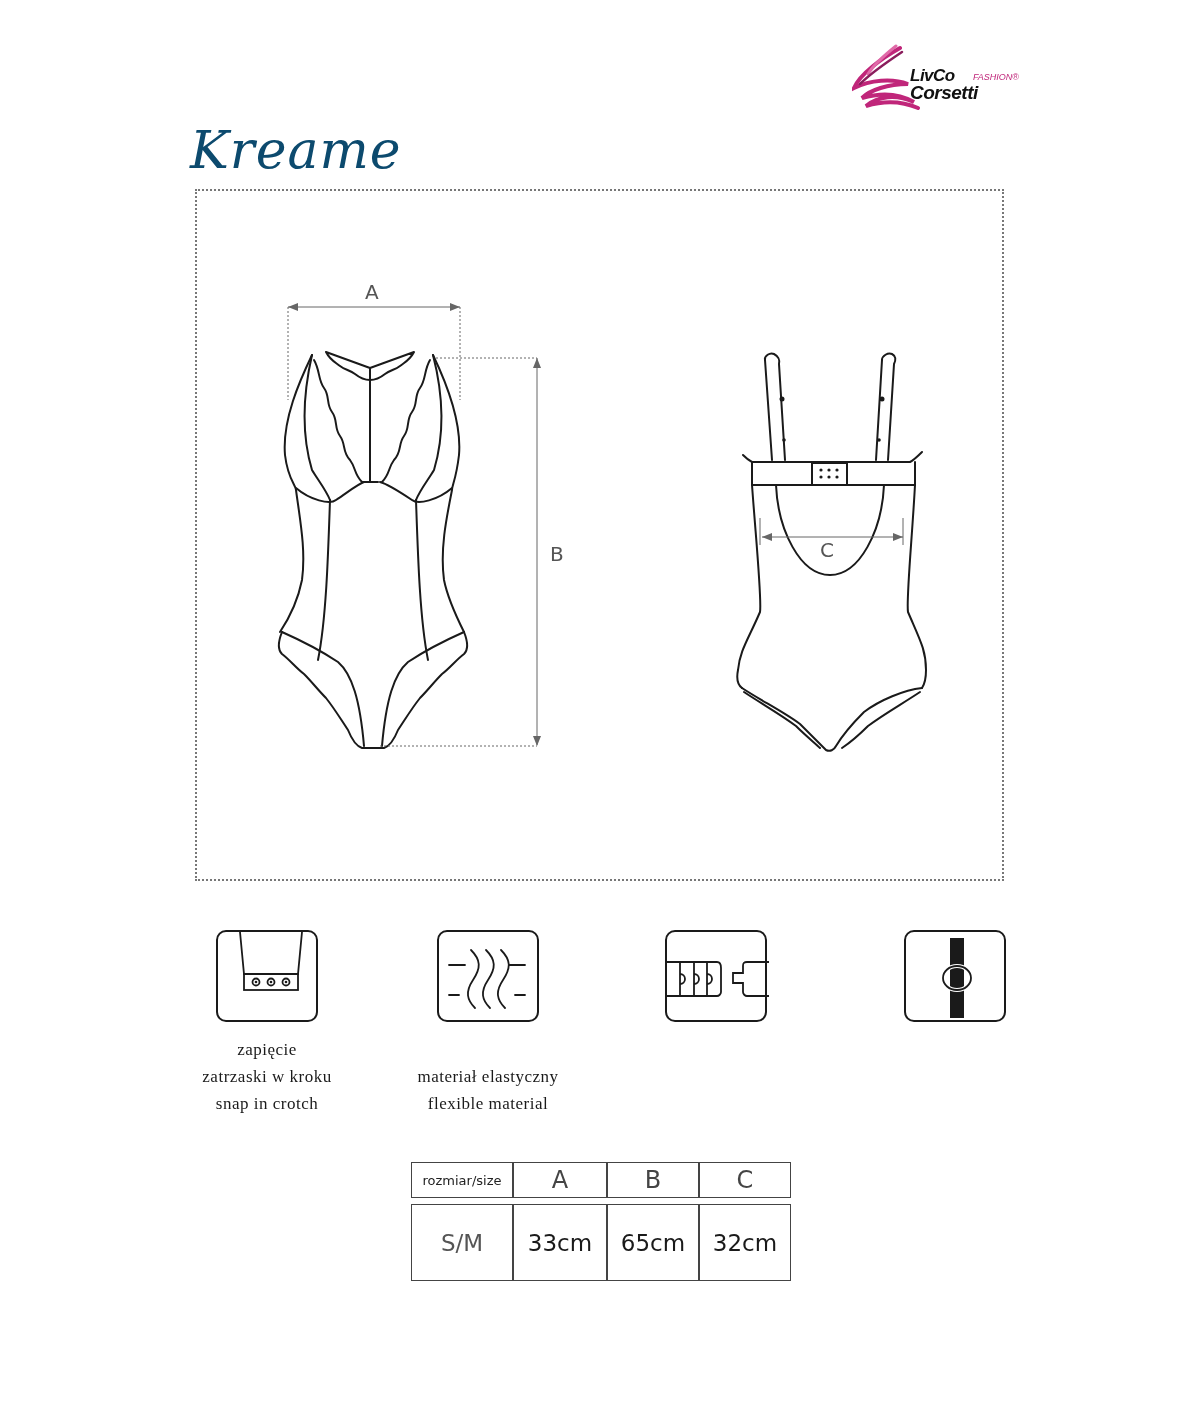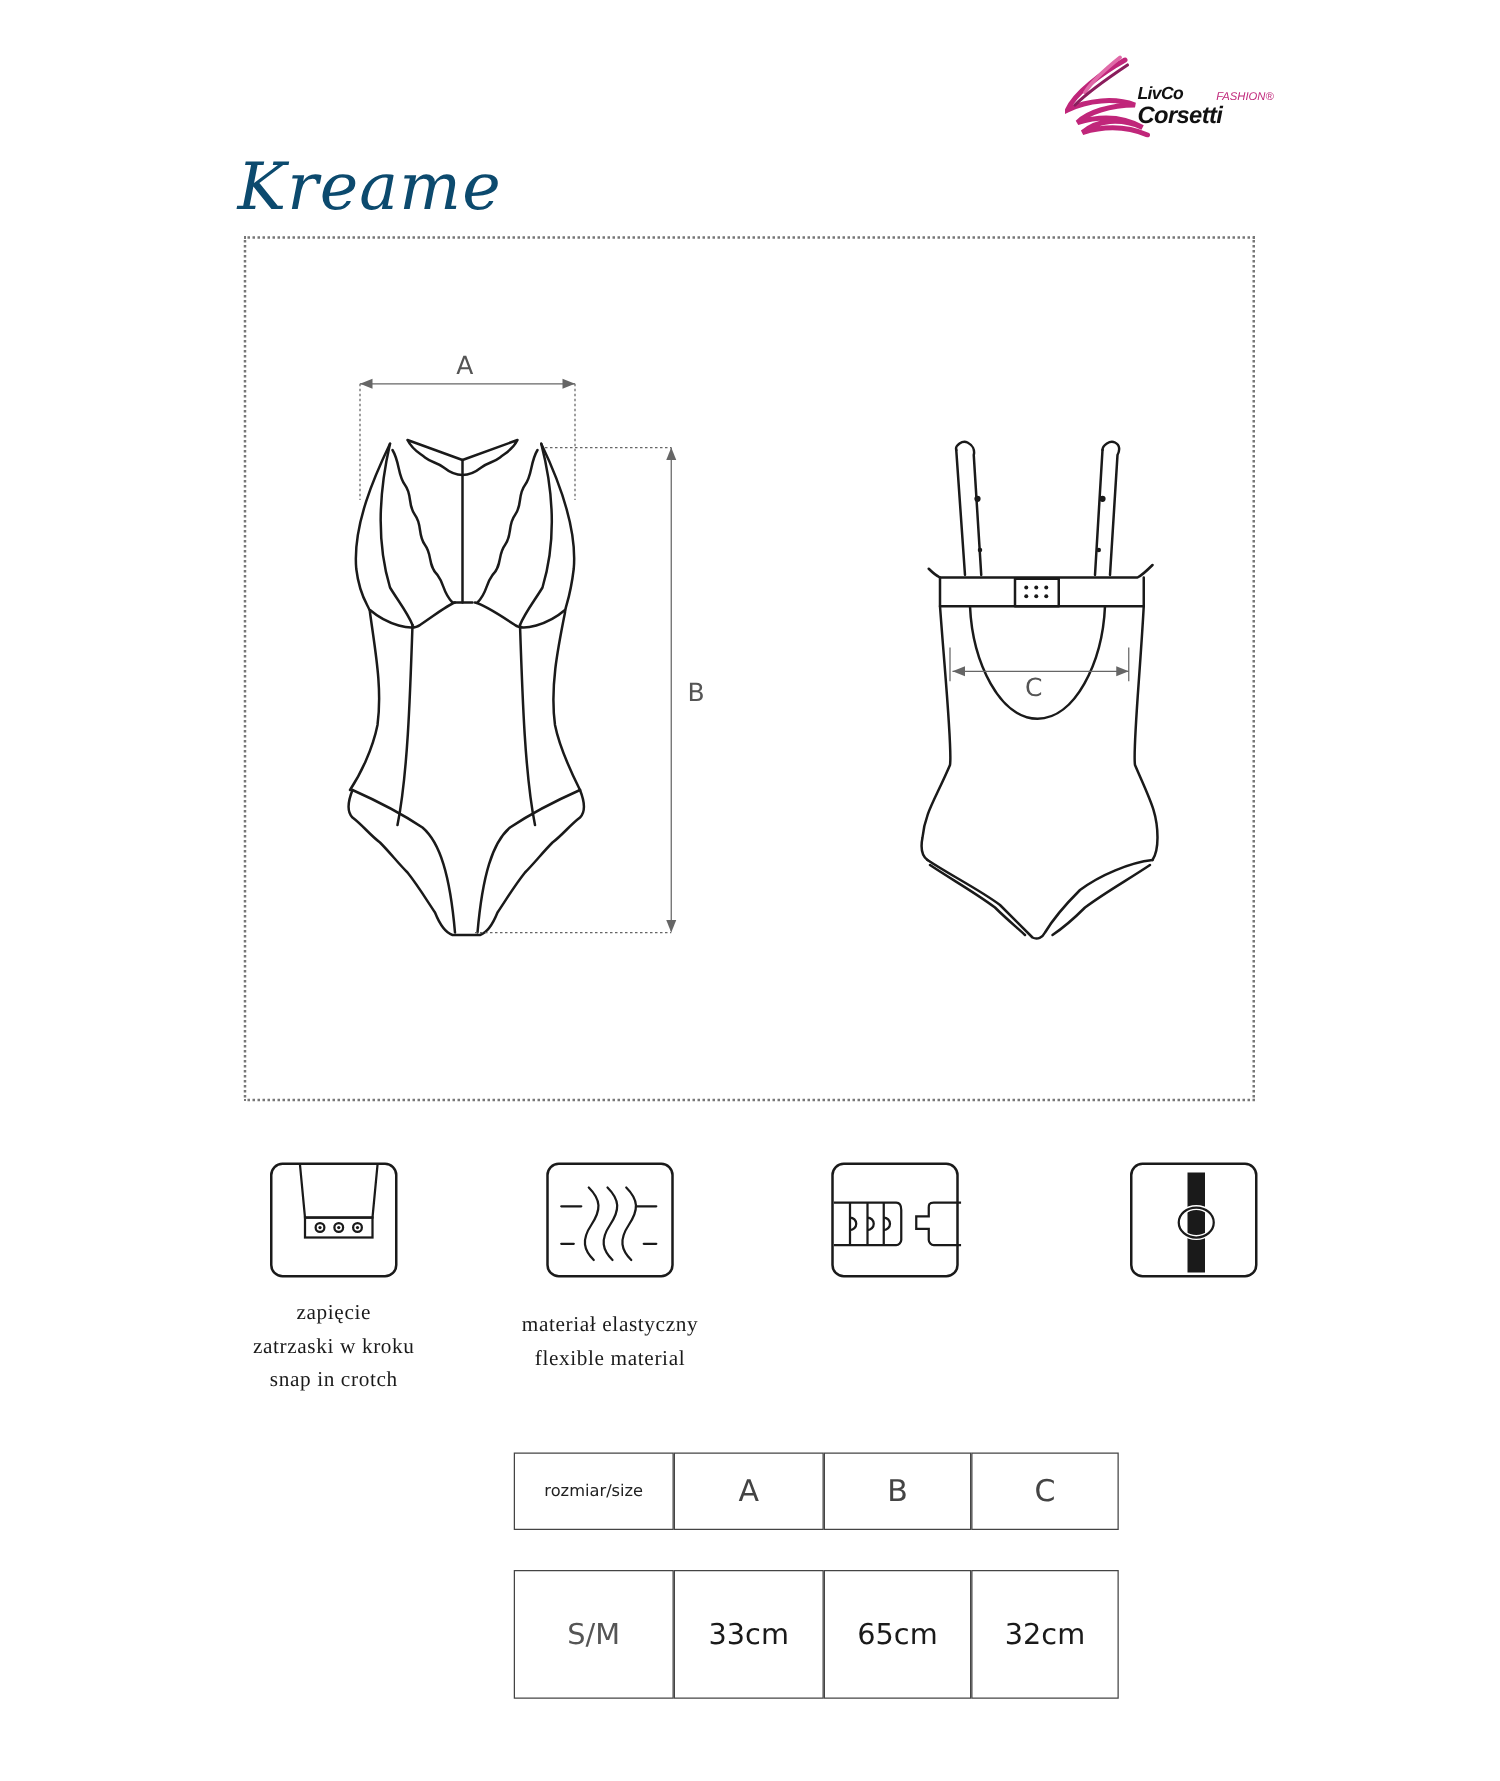--- a/index.html
+++ b/index.html
@@ -2,21 +2,21 @@
 <html><head>
 <meta charset="utf-8">
 <style>
   html, body { margin: 0; padding: 0; background: #ffffff; }
   body { width: 1200px; height: 1425px; position: relative; overflow: hidden;
          font-family: "DejaVu Sans", sans-serif; color: #1a1a1a; }
 
   .logo { position: absolute; left: 852px; top: 44px; width: 160px; height: 66px; }
   .logo svg { position: absolute; left: 0; top: 0; }
   .logo .livco { position: absolute; left: 58px; top: 22px; font-family: "Liberation Sans", sans-serif;
-                 font-weight: bold; font-style: italic; font-size: 14px; color: #111; letter-spacing: -0.5px; }
+                 font-weight: bold; font-style: italic; font-size: 17px; color: #111; letter-spacing: -0.5px; }
   .logo .fashion { position: absolute; left: 101px; top: 28px; font-family: "Liberation Sans", sans-serif;
                    font-style: italic; font-size: 9px; color: #c0267a; margin-left: 20px; }
   .logo .corsetti { position: absolute; left: 58px; top: 38px; font-family: "Liberation Sans", sans-serif;
                     font-weight: bold; font-style: italic; font-size: 19px; color: #111; letter-spacing: -0.5px; }
 
   .title { position: absolute; left: 190px; top: 120px; font-family: "DejaVu Serif", serif;
            font-style: italic; font-size: 52px; color: #0c4a6e; letter-spacing: 1px; }
 
   .drawing-frame { position: absolute; left: 195px; top: 189px; width: 809px; height: 692px;
                    border: 2px dotted #777; box-sizing: border-box; }
@@ -27,21 +27,21 @@
 
   .feature { position: absolute; top: 930px; width: 240px; text-align: center; }
   .feature .icon-box { width: 102px; height: 92px; border: 2px solid #1a1a1a; border-radius: 10px;
                        margin: 0 auto; position: relative; box-sizing: border-box; background: #fff; }
   .feature .icon-box svg { position: absolute; left: 0; top: 0; }
   .feature .caption { margin-top: 0; font-family: Liberation Serif, serif; font-size: 17px;
                       color: #1a1a1a; line-height: 27px; letter-spacing: 0.5px; }
 
   .size-table { position: absolute; left: 411px; top: 1162px; border-collapse: separate; border-spacing: 0; }
   .size-table td, .size-table th { border: 1.5px solid #444; text-align: center; font-weight: normal;
-                                   font-family: "DejaVu Sans", sans-serif; padding: 13px; }
+                                   font-family: "DejaVu Sans", sans-serif; padding: 0; }
   .size-table .hdr th { height: 34px; font-size: 24px; color: #444; }
   .size-table .hdr th.first { font-size: 13px; color: #222; width: 100px; }
   .size-table .gap td { border: none; height: 6px; }
   .size-table .row td { height: 75px; font-size: 23px; color: #1a1a1a; }
   .size-table .row td.size { color: #555; font-size: 23px; }
   .size-table .c1 { width: 92px; } .size-table .c2 { width: 90px; } .size-table .c3 { width: 90px; }
 </style>
 </head>
 <body>
 
@@ -186,21 +186,21 @@
         <line x1="10" y1="33" x2="26" y2="33"></line>
           <line x1="70" y1="33" x2="86" y2="33"></line>
         <line x1="10" y1="63" x2="20" y2="63"></line>
           <line x1="76" y1="63" x2="86" y2="63"></line>
         <path d="M32 18 C42 28, 42 36, 34 48 C26 60, 28 68, 36 76"></path>
         <path d="M47 18 C57 28, 57 36, 49 48 C41 60, 43 68, 51 76"></path>
         <path d="M62 18 C72 28, 72 36, 64 48 C56 60, 58 68, 66 76"></path>
       </g>
     </svg>
   </div>
-  <div class="caption" style="margin-top:24px;">
+  <div class="caption" style="margin-top:41px;">
     <div>materiał elastyczny</div>
     <div>flexible material</div>
   </div>
 </div>
 
 <div class="feature" style="left:596px;">
   <div class="icon-box">
     <svg width="102" height="92" viewBox="0 0 102 92">
       <g fill="none" stroke="#1a1a1a" stroke-width="1.8">
         <path d="M0 30 L50 30 C54 30, 54 34, 54 36 L54 60 C54 62, 52 64, 50 64 L0 64"></path>

